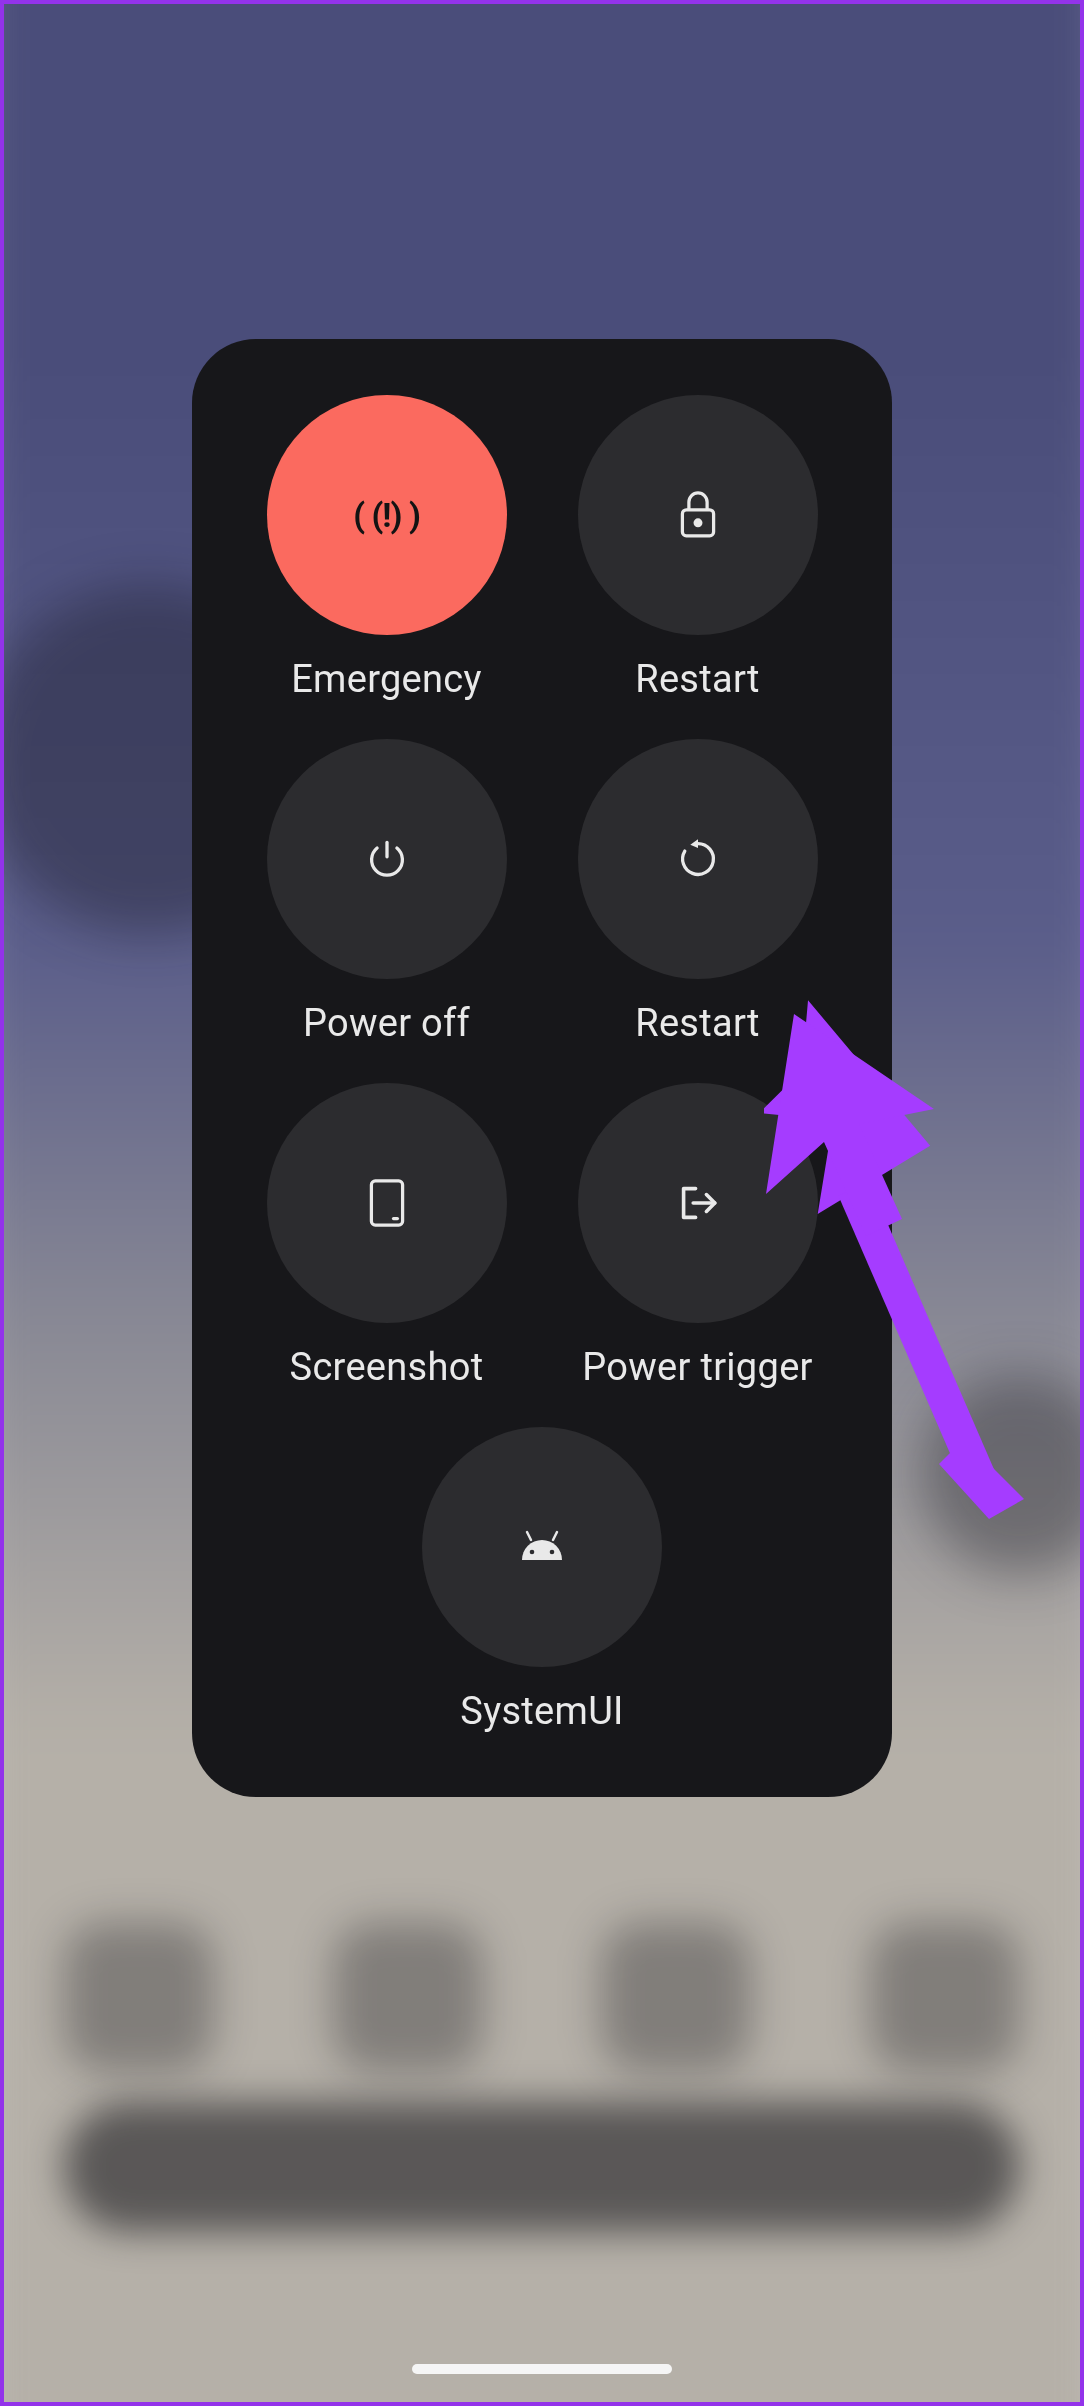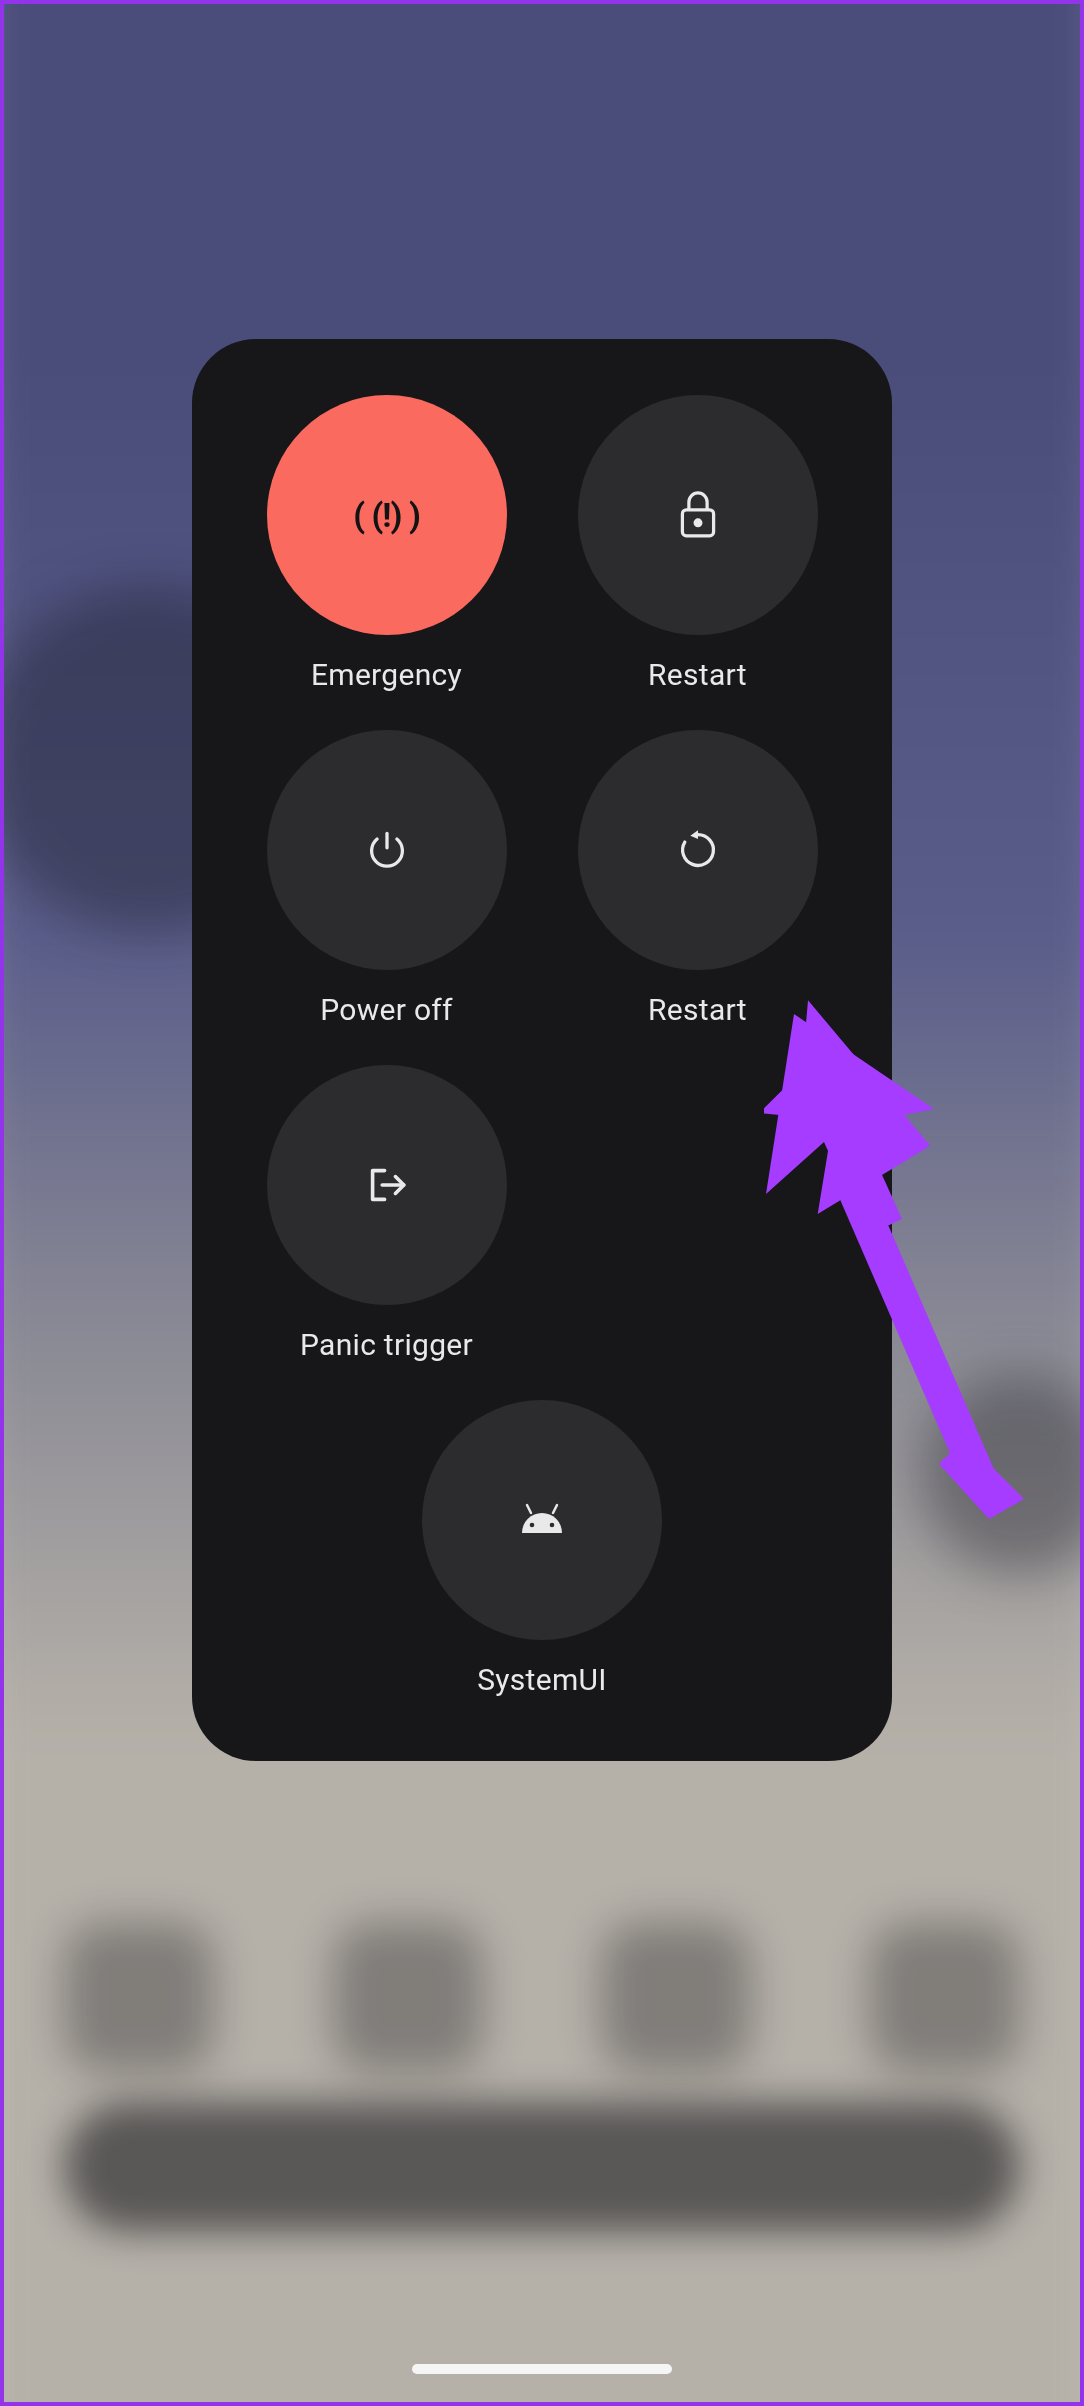--- a/index.html
+++ b/index.html
@@ -89,21 +89,21 @@
       border-radius: 50%;
       background: #2c2c2f;
       display: flex;
       align-items: center;
       justify-content: center;
     }
     .circle.emergency { background: #fb6a5f; }
     .lbl {
       margin-top: 22px;
       color: #e9e9e9;
-      font-size: 30px;
+      font-size: 38px;
       font-weight: 400;
       letter-spacing: 0.3px;
     }
     .ico { width: 52px; height: 52px; display:flex; align-items:center; justify-content:center; }
     .emerg-text { color:#131313; font-weight:700; font-size:34px; letter-spacing:-1px; }
     .cursor {
       position: absolute;
       left: 760px;
       top: 995px;
       pointer-events: none;
@@ -175,32 +175,43 @@
         <span class="ico">
           <svg width="44" height="44" viewBox="0 0 40 40" fill="none" stroke="#e9e9e9" stroke-width="3" stroke-linecap="round">
             <path d="M20 6 a14 14 0 1 1 -12 6.8"></path>
             <path d="M20 2 L20 10 L13 7 Z" fill="#e9e9e9" stroke="none"></path>
           </svg>
         </span>
       </div>
       <div class="lbl">Restart</div>
     </div>
 
+    <div class="item">
+      <div class="circle">
+        <span class="ico">
+          <svg width="40" height="52" viewBox="0 0 30 40" fill="none" stroke="#e9e9e9" stroke-width="2.5">
+            <rect x="3" y="3" width="24" height="34" rx="3"></rect>
+            <path d="M20 32 L23 32" stroke-linecap="round"></path>
+          </svg>
+        </span>
+      </div>
+      <div class="lbl">Screenshot</div>
+    </div>
 
     <div class="item">
       <div class="circle">
         <span class="ico">
           <svg width="48" height="48" viewBox="0 0 40 40" fill="none" stroke="#e9e9e9" stroke-width="3" stroke-linecap="round" stroke-linejoin="round">
             <path d="M18 8 H8 V32 H18"></path>
             <path d="M16 20 H34"></path>
             <path d="M27 13 L34 20 L27 27"></path>
           </svg>
         </span>
       </div>
-      <div class="lbl">Panic trigger</div>
+      <div class="lbl">Power trigger</div>
     </div>
 
     <div class="item full">
       <div class="circle">
         <span class="ico">
           <svg width="50" height="34" viewBox="0 0 50 30" fill="#e9e9e9">
             <path d="M5 28 a20 20 0 0 1 40 0 Z"></path>
             <circle cx="15" cy="20" r="2.3" fill="#2c2c2f"></circle>
             <circle cx="35" cy="20" r="2.3" fill="#2c2c2f"></circle>
             <line x1="10" y1="0" x2="14" y2="8" stroke="#e9e9e9" stroke-width="2.5" stroke-linecap="round"></line>

